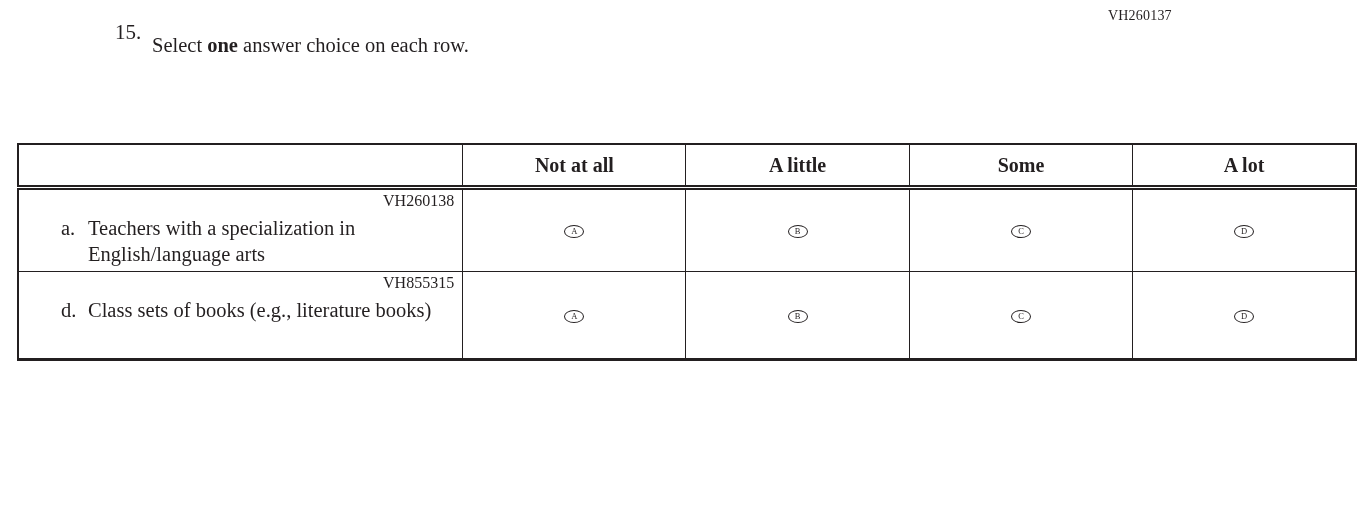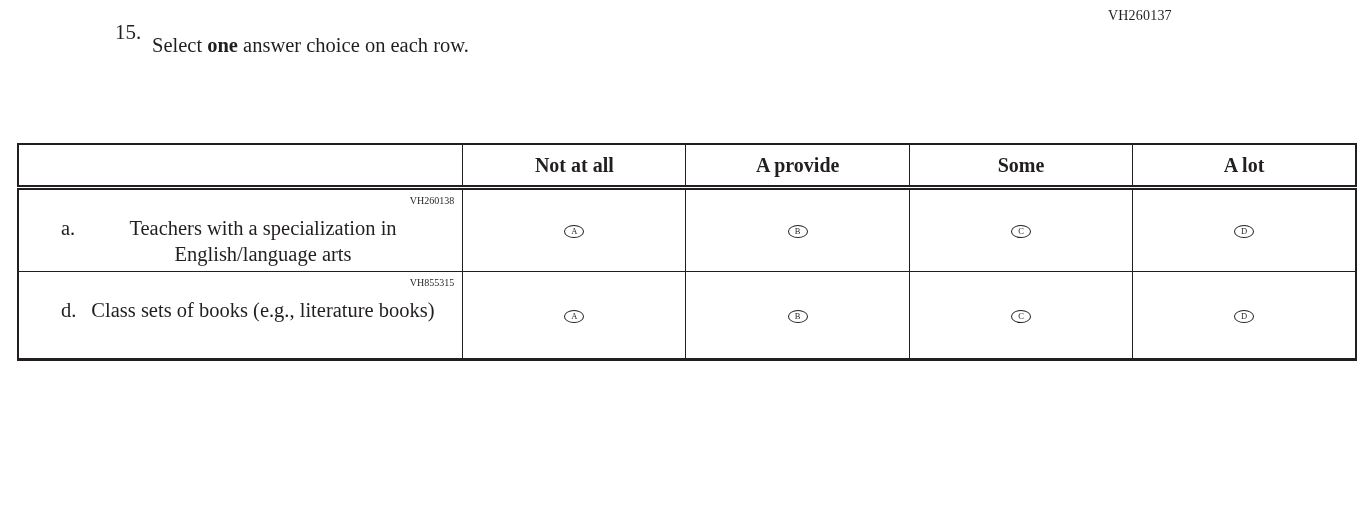--- a/index.html
+++ b/index.html
@@ -78,32 +78,32 @@
     height: 40px;
     border-bottom: 5px double var(--ink);
     font-size: 20px;
     font-weight: bold;
     vertical-align: middle;
   }
 
   .item-cell { vertical-align: top; }
   .row-code {
     text-align: right;
-    font-size: 10px;
+    font-size: 16px;
     line-height: 14px;
     padding: 4px 8px 0 0;
   }
   .row-label {
     display: flex;
     margin: 7px 0 0 42px;
     font-size: 20.5px;
     line-height: 26px;
   }
   .row-letter { width: 27px; flex-shrink: 0; }
-  .row-text   { width: 350px; text-align: center; }
+  .row-text   { width: 350px; }
 
   .opt-cell {
     text-align: center;
     vertical-align: middle;
   }
   .row-a { height: 84px; }
   .row-b { height: 84px; }
   .row-c { height: 59px; }
   .row-d { height: 88px; }
 
@@ -138,21 +138,21 @@
     <col class="col-item">
     <col class="col-opt">
     <col class="col-opt">
     <col class="col-opt">
     <col class="col-opt">
   </colgroup>
   <thead>
     <tr>
       <th></th>
       <th>Not at all</th>
-      <th>A provide</th>
+      <th>A little</th>
       <th>Some</th>
       <th>A lot</th>
     </tr>
   </thead>
   <tbody>
     <tr class="row-a">
       <td class="item-cell">
         <div class="row-code">VH260138</div>
         <div class="row-label">
           <span class="row-letter">a.</span>

